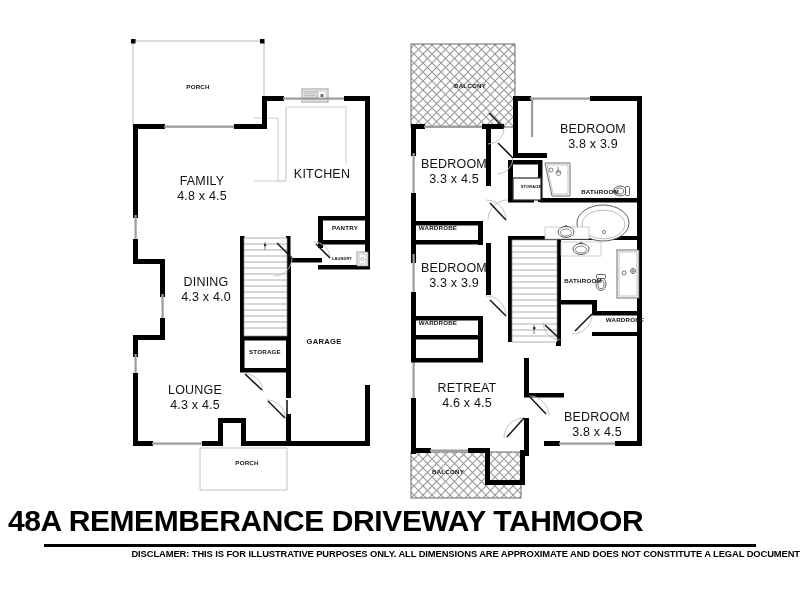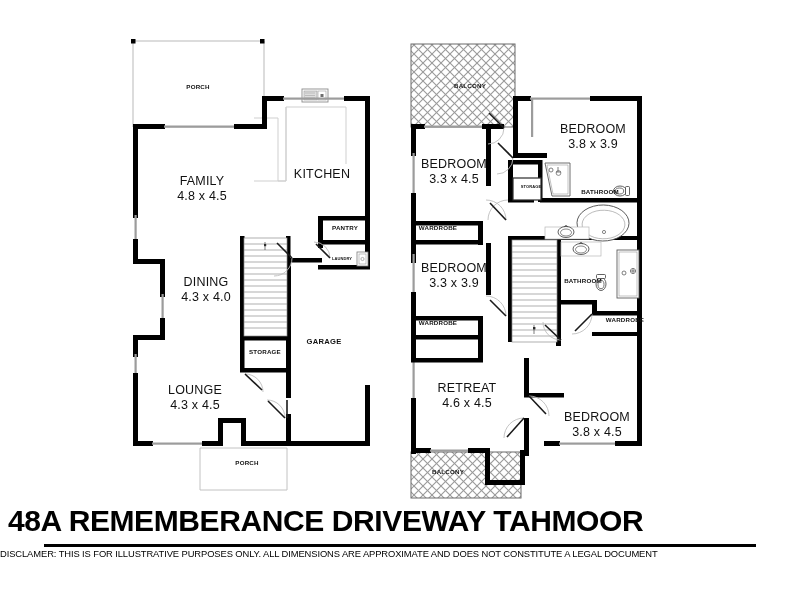--- a/index.html
+++ b/index.html
@@ -13,22 +13,22 @@
   .rname-lg{font-size:12.5px;font-weight:normal;letter-spacing:.2px;}
   .rdim-lg{font-size:12.5px;font-weight:normal;letter-spacing:.2px;}
   .rname-md{font-size:7.6px;letter-spacing:.3px;}
   .rname-sm{font-size:6.2px;letter-spacing:.2px;}
   .rname-xs{font-size:4px;letter-spacing:.1px;}
   #title-block{position:absolute;left:0;top:500px;width:800px;height:100px;}
   #plan-title{position:absolute;left:0;top:4px;width:800px;text-align:left;
      font-size:30px;font-weight:bold;letter-spacing:-0.4px;
      font-family:"Liberation Sans", sans-serif;white-space:nowrap;padding-left:8px;}
   #rule{position:absolute;left:44px;top:44px;width:712px;height:3px;background:#000;}
-  #disclaimer{position:absolute;left:0;top:48px;width:800px;text-align:left;
-     font-size:9.4px;font-weight:normal;letter-spacing:-0.1px;
+  #disclaimer{position:absolute;left:0;top:48px;width:800px;text-align:right;
+     font-size:9.4px;font-weight:bold;letter-spacing:-0.1px;
      font-family:"Liberation Sans", sans-serif;white-space:nowrap;}
 </style>
 </head>
 <body>
 
 <div id="page">
 
   <div id="planwrap">
   <svg width="800" height="500" viewBox="0 0 800 500" xmlns="http://www.w3.org/2000/svg">
     <defs>

